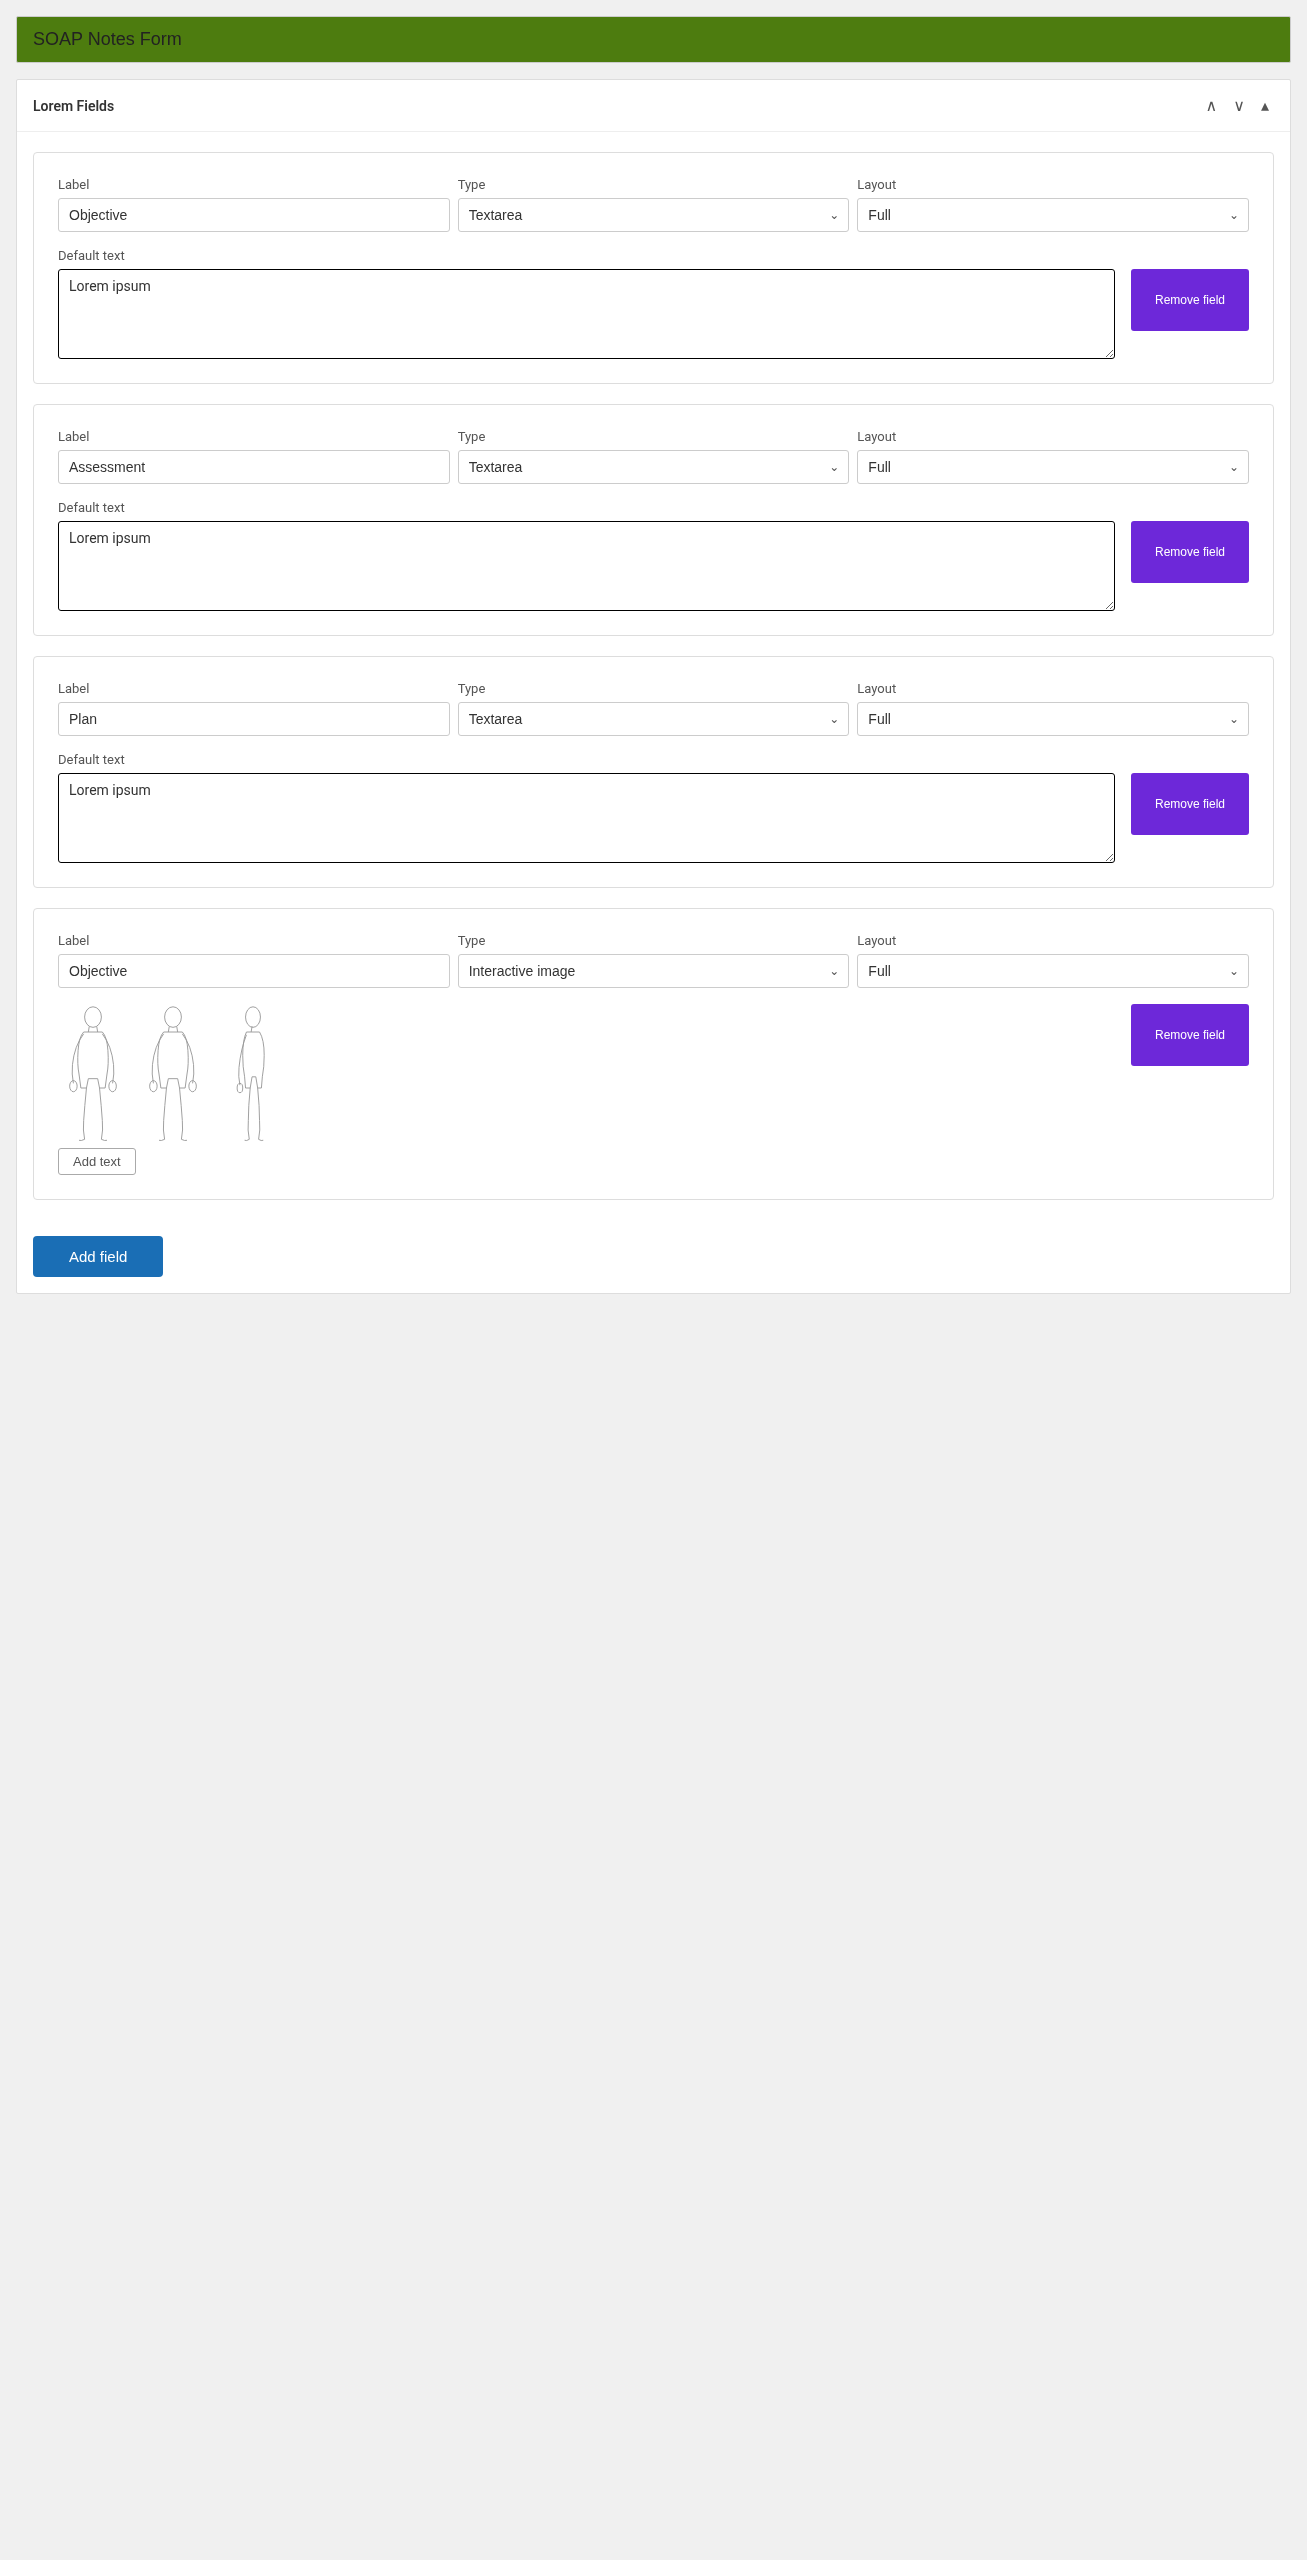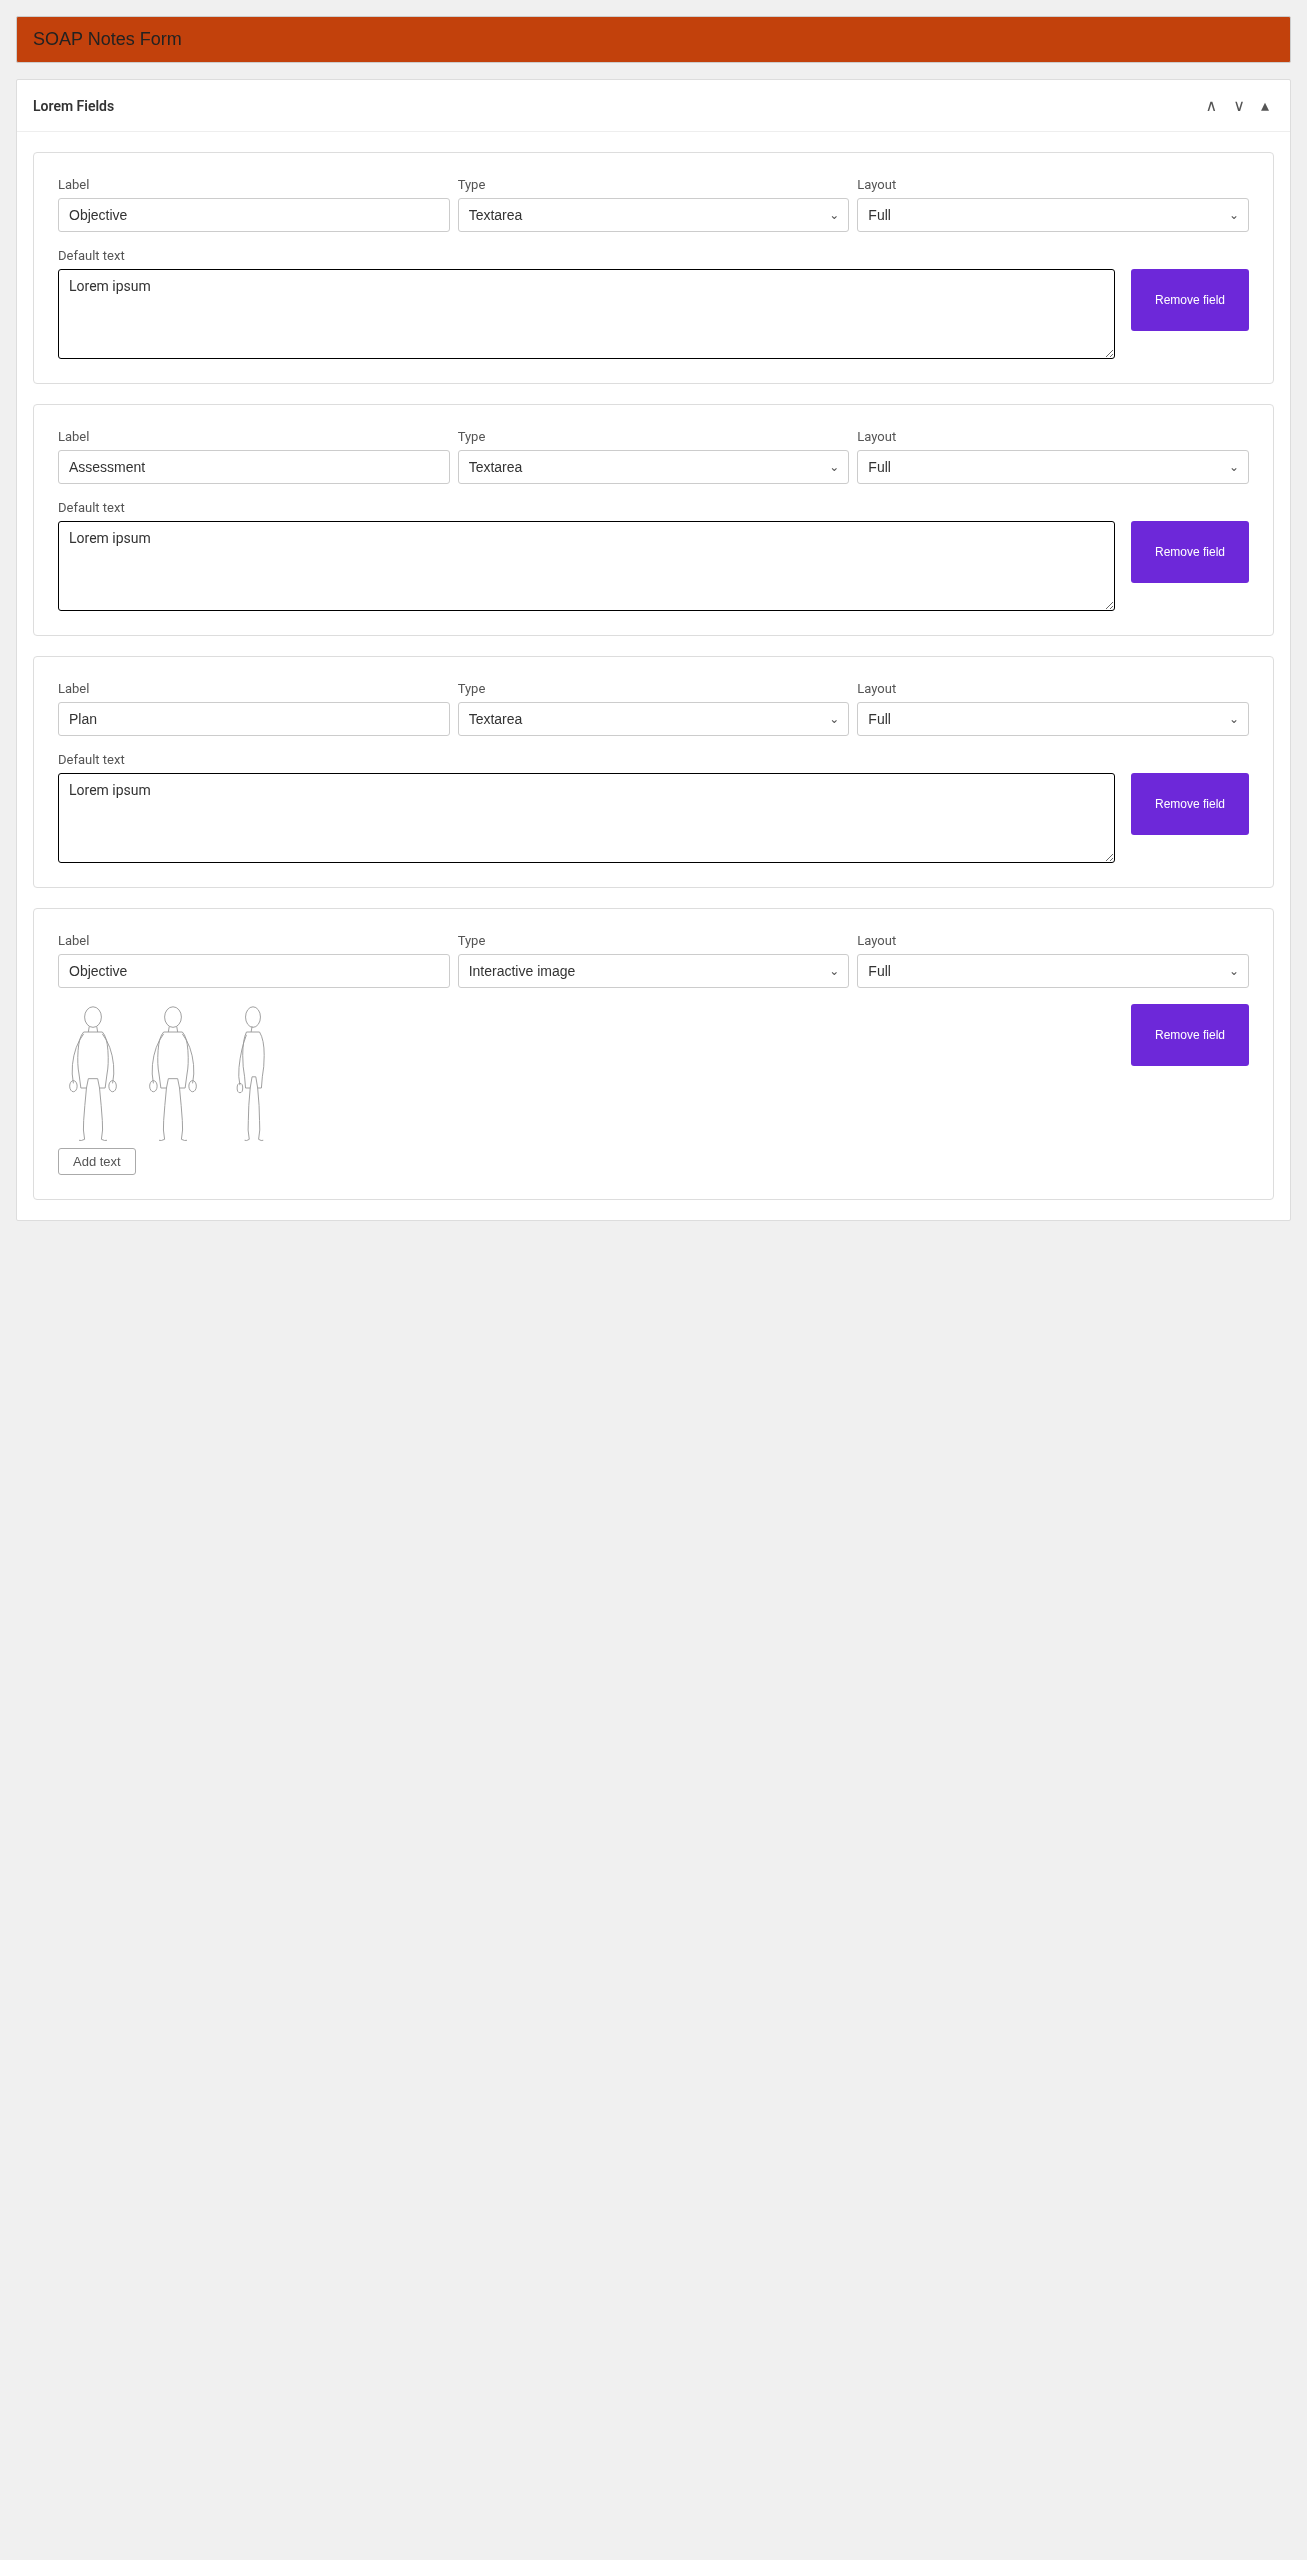--- a/index.html
+++ b/index.html
@@ -3,21 +3,21 @@
   <meta charset="utf-8">
   <style>
     * { box-sizing: border-box; margin: 0; padding: 0; }
     body {
       font-family: -apple-system, BlinkMacSystemFont, 'Segoe UI', Roboto, sans-serif;
       background: #f0f0f0;
       padding: 16px;
       min-height: 100vh;
     }
     .page-title-bar {
-      background: #c2410c;
+      background: #4d7c0f;
       border: 1px solid #ccc;
       padding: 12px 16px;
       margin-bottom: 16px;
       border-radius: 2px;
     }
     .page-title-bar input {
       width: 100%;
       border: none;
       outline: none;
       font-size: 18px;
@@ -399,13 +399,16 @@
             </svg>
           </div>
           <button class="add-image-btn">Add text</button>
         </div>
         <button class="remove-field-btn">Remove field</button>
       </div>
     </div>
 
   </div>
 
+  <div class="add-field-section">
+    <button class="add-field-btn">Add field</button>
+  </div>
 </div>
 
 </body></html>

